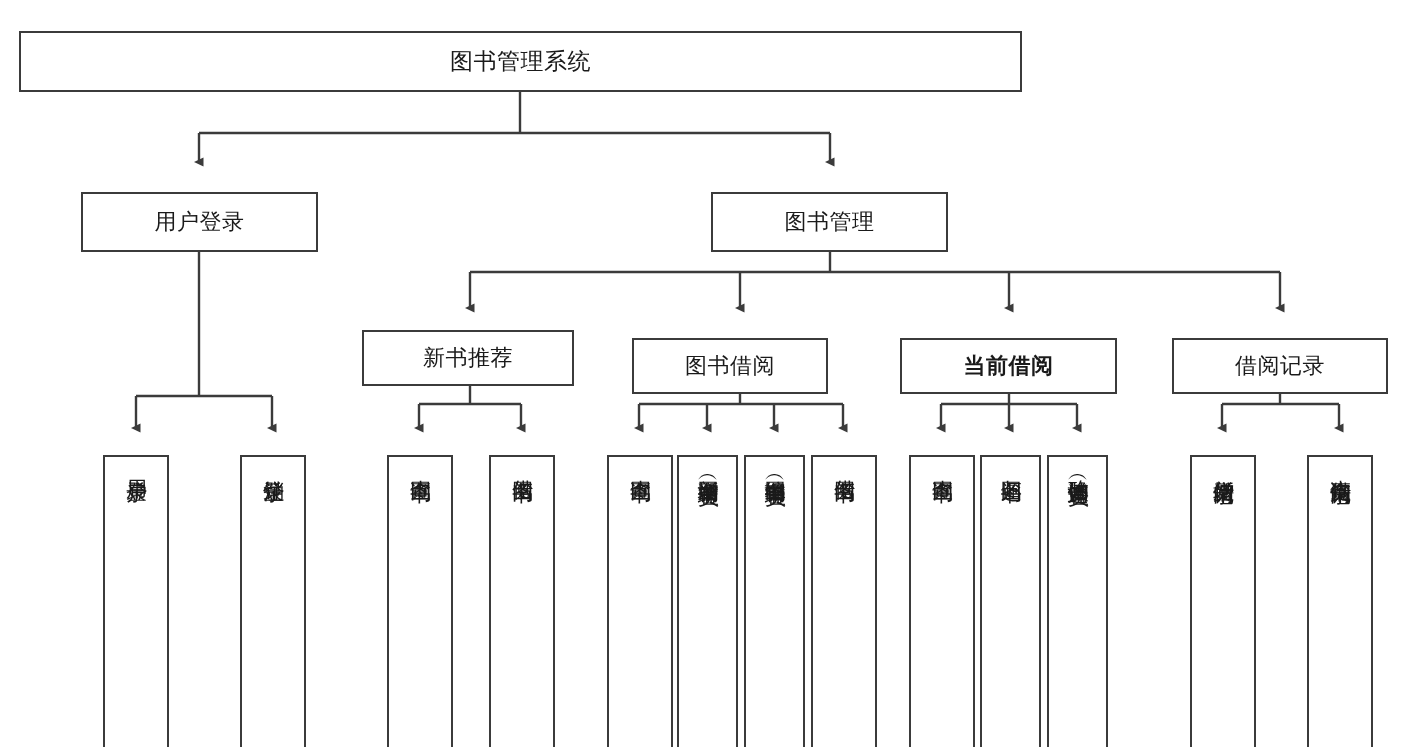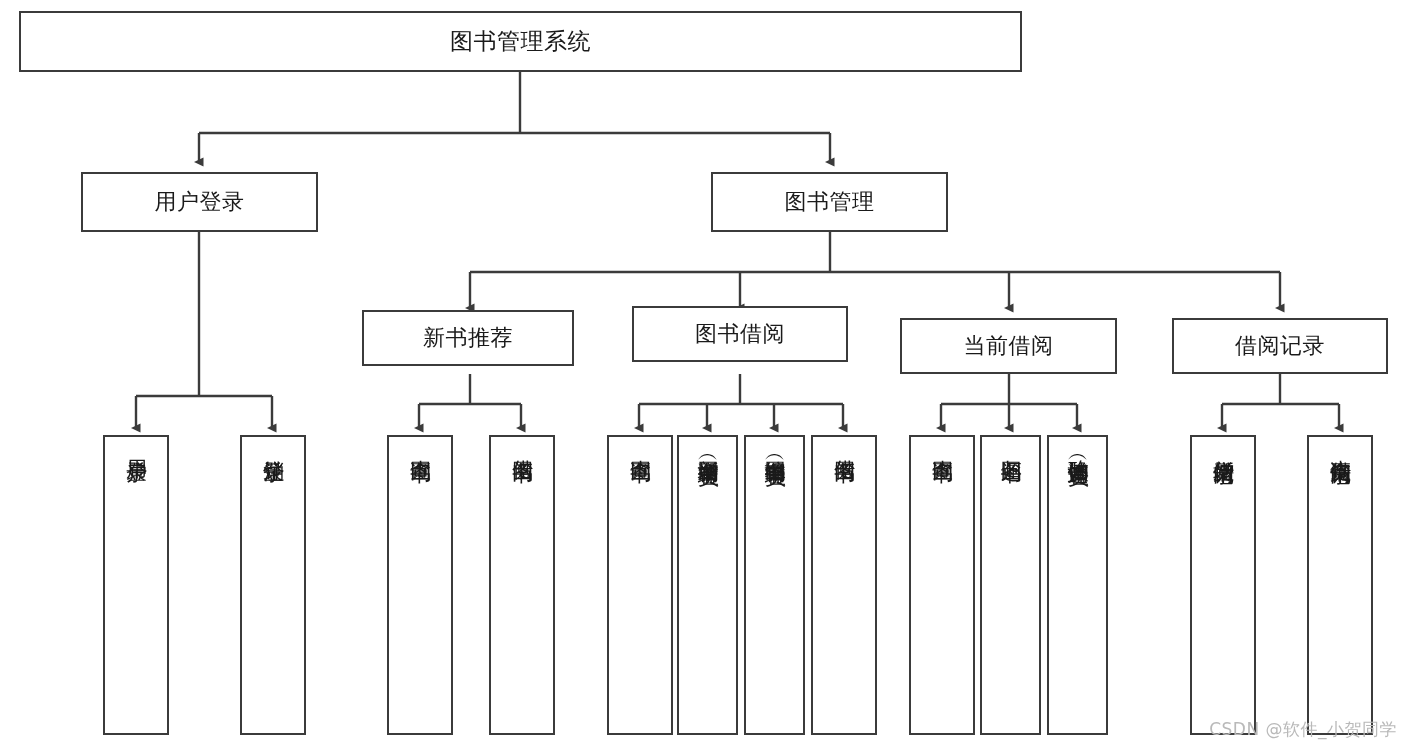--- a/index.html
+++ b/index.html
@@ -29,20 +29,21 @@
   .node {
     position: absolute;
     box-sizing: border-box;
     background: #ffffff;
     border: 2px solid #3b3b3b;
     display: flex;
     align-items: center;
     justify-content: center;
     color: #1a1a1a;
     z-index: 2;
+    margin-top: 20px;
   }
   .node .label {
     display: block;
     white-space: nowrap;
     letter-spacing: 0.5px;
   }
   
   .node.horiz .label {
     font-size: 22px;
     line-height: 1;
@@ -143,25 +144,25 @@
   </div>
 
   <div class="node horiz" style="left:711px; top:172px; width:237px; height:60px;justify-content:center;">
     <span class="label">图书管理</span>
   </div>
 
   <div class="node horiz" style="left:362px; top:310px; width:212px; height:56px;">
     <span class="label">新书推荐</span>
   </div>
 
-  <div class="node horiz" style="left:632px; top:306px; width:216px; height:56px;">
+  <div class="node horiz" style="left:632px; top:318px; width:196px; height:56px;">
     <span class="label">图书借阅</span>
   </div>
 
-  <div class="node horiz" style="left:900px; top:318px; width:217px; height:56px;">
+  <div class="node horiz" style="left:900px; top:318px; width:217px; height:56px;font-weight:bold;">
     <span class="label">当前借阅</span>
   </div>
 
   <div class="node horiz" style="left:1172px; top:318px; width:216px; height:56px;text-align:center;">
     <span class="label">借阅记录</span>
   </div>
 
   <div class="node vert" style="left:103px; top:435px; width:66px; height:300px;">
     <span class="label">用户登录</span>
   </div>
@@ -207,15 +208,14 @@
   </div>
 
   <div class="node vert" style="left:1190px; top:435px; width:66px; height:300px;">
     <span class="label">新增借阅记录</span>
   </div>
 
   <div class="node vert" style="left:1307px; top:435px; width:66px; height:300px;">
     <span class="label">查询借阅记录</span>
   </div>
 
-  <div id="watermark">CSDN @软件_小贺同学</div>
 
 </div>
 
 </body></html>

